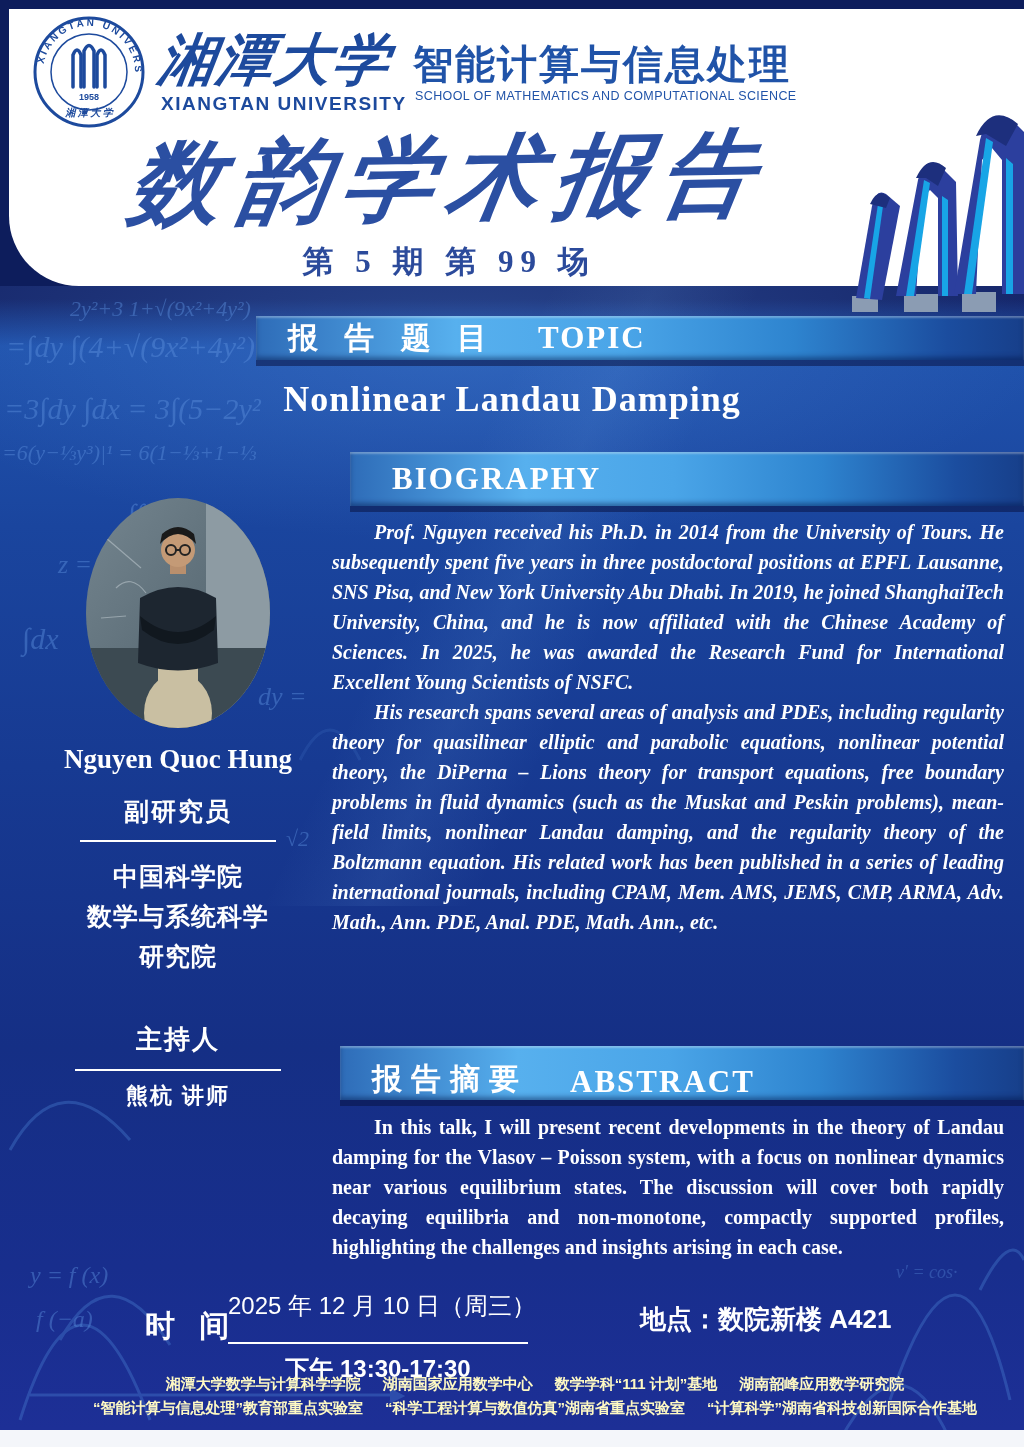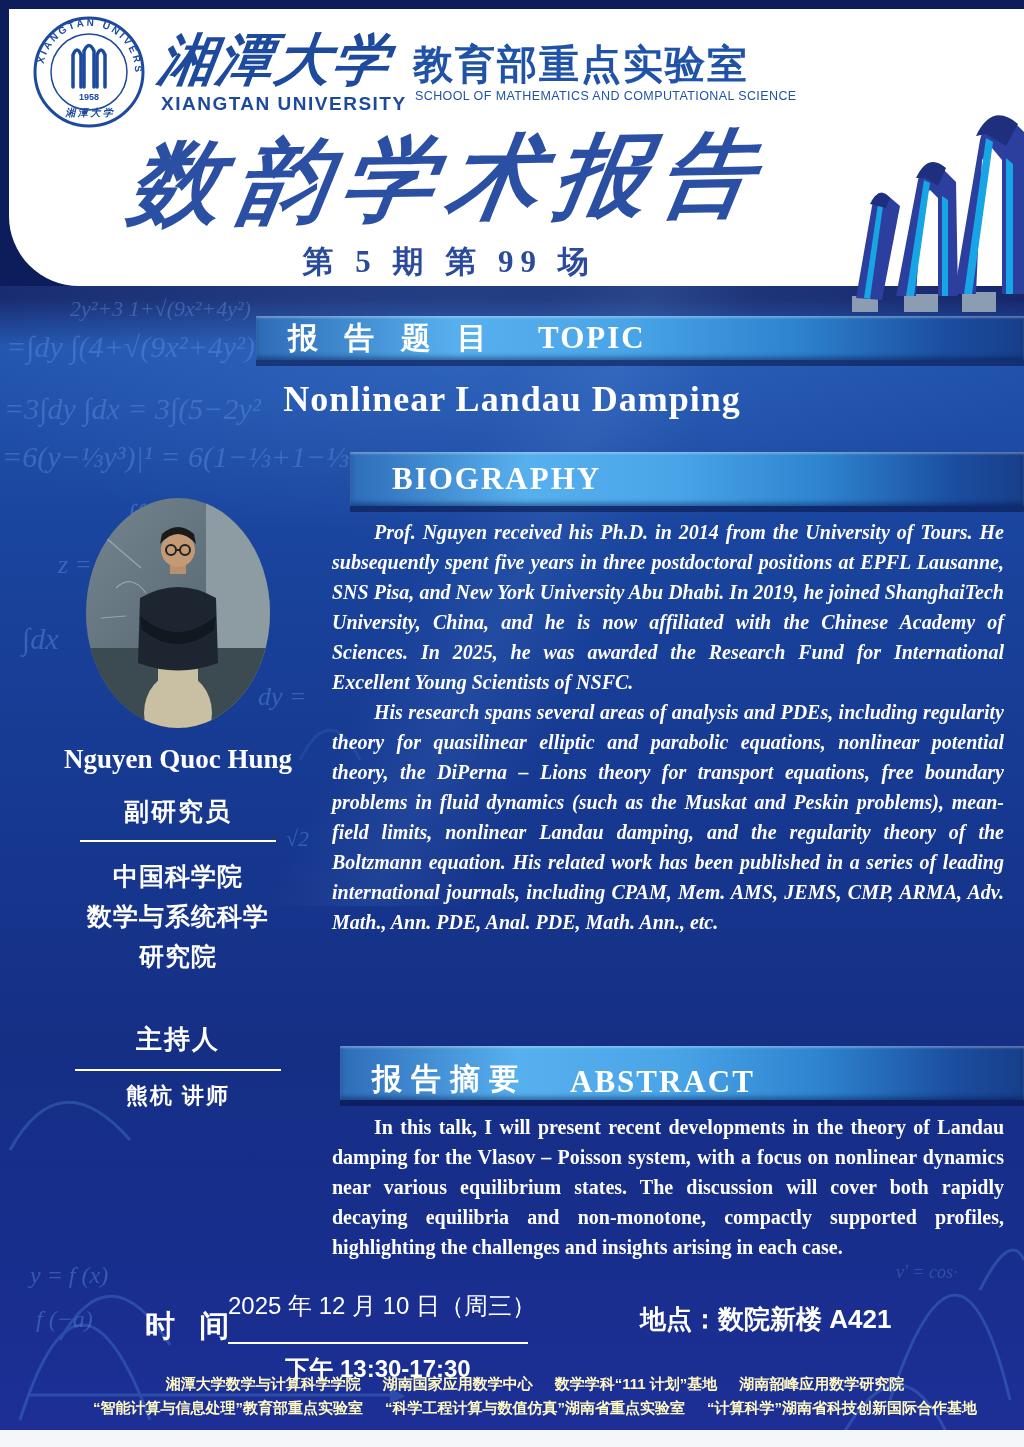--- a/index.html
+++ b/index.html
@@ -62,21 +62,21 @@
 
   
   .doodles { position:absolute; inset:0; z-index:2; pointer-events:none; }
   .doodle {
     position:absolute; font-family:"Liberation Serif","DejaVu Serif",serif;
     font-style:italic; color:#5b8fdd; opacity:.45; white-space:nowrap;
   }
   .d0 { left:6px;  top:330px; font-size:30px; }
   .d1 { left:70px; top:296px; font-size:22px; }
   .d2 { left:4px;  top:392px; font-size:30px;text-align:center; }
-  .d3 { left:2px;  top:440px; font-size:30px; }
+  .d3 { left:2px;  top:440px; font-size:22px; }
   .d4 { left:128px;top:498px; font-size:30px; }
   .d5 { left:58px; top:550px; font-size:26px; }
   .d6 { left:22px; top:622px; font-size:30px; }
   .d7 { left:258px;top:682px; font-size:26px; }
   .d8 { left:286px;top:826px; font-size:22px; }
   .d9 { left:30px; top:1262px; font-size:24px; }
   .d10{ left:36px; top:1306px; font-size:24px; }
   .d11{ left:896px;top:1262px; font-size:18px; opacity:.35; }
   .curves { position:absolute; inset:0; z-index:2; pointer-events:none; }
 
@@ -200,21 +200,21 @@
           <path d="M 55,72 L 55,36 Q 60,25 65,36 L 65,72"></path>
           <path d="M 68,72 L 68,40 Q 72,30 76,40 L 76,72"></path>
         </g>
         <text x="60" y="85" text-anchor="middle" font-size="9" font-weight="bold" fill="#1d4a9d" font-family="Liberation Sans,sans-serif">1958</text>
         <text x="60" y="101" text-anchor="middle" font-size="10" font-weight="bold" fill="#1d4a9d" font-style="italic" font-family="Liberation Serif,serif">湘 潭 大 学</text>
       </svg>
     </div>
 
     <div class="uni-cn">湘潭大学</div>
     <div class="uni-en">XIANGTAN UNIVERSITY</div>
-    <div class="school-cn">教育部重点实验室</div>
+    <div class="school-cn">智能计算与信息处理</div>
     <div class="school-en">SCHOOL OF MATHEMATICS AND COMPUTATIONAL SCIENCE</div>
     <div class="series-title">数韵学术报告</div>
     <div class="session-info">第 5 期  第 99 场</div>
   </div>
 
   <div class="building-wrap">
     <svg width="190" height="232" viewBox="0 0 190 232">
 
       <g fill="#8b9cb3">
         <rect x="18" y="208" width="26" height="16"></rect>

